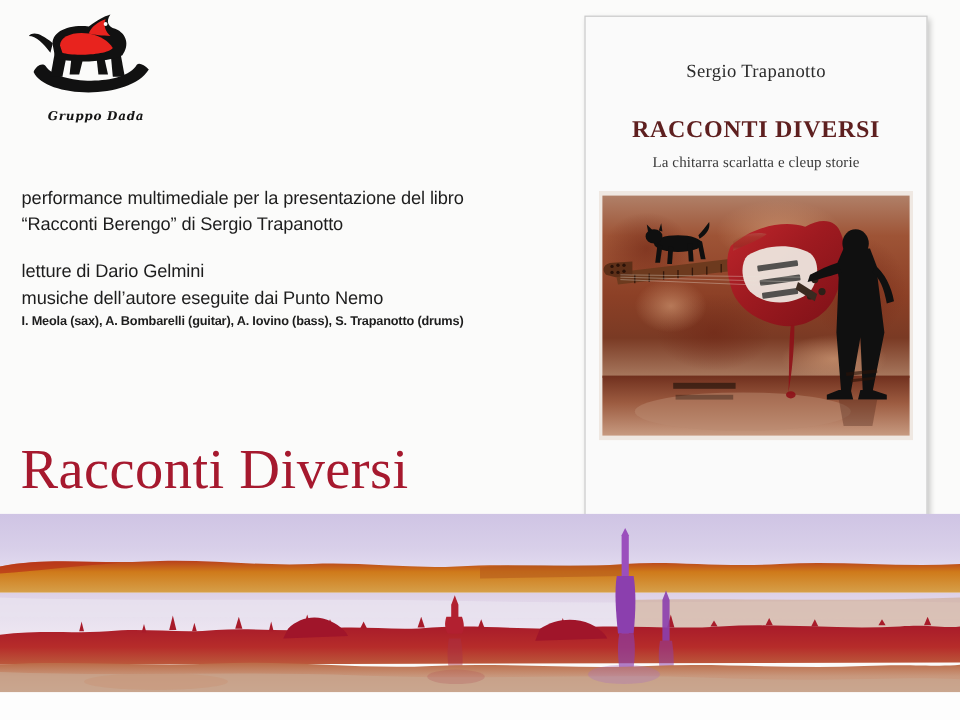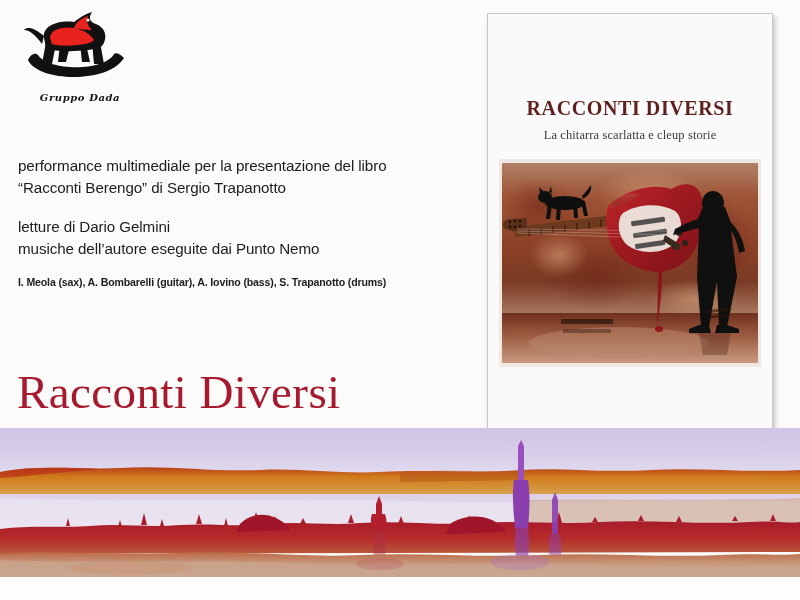--- a/index.html
+++ b/index.html
@@ -67,21 +67,21 @@
   }
   .gap-a { height: 23px; }
   .gap-b { height: 18px; }
   .credit-line {
     font-size: 10.6px;
     line-height: 15px;
     font-weight: bold;
     letter-spacing: -0.15px;
     white-space: nowrap;
     color: #1d1d1d;
-    margin-top: 16px;
+    margin-top: 2px;
   }
 
   
   #big-title {
     position: absolute;
     left: 17px;
     top: 366px;
     font-family: "Liberation Serif", "DejaVu Serif", serif;
     font-size: 47px;
     line-height: 52px;
@@ -219,20 +219,21 @@
     <div class="para">
       <div class="line">letture di Dario Gelmini</div>
       <div class="line">musiche dell’autore eseguite dai Punto Nemo</div>
       <div class="credit-line">I. Meola (sax), A. Bombarelli (guitar), A. Iovino (bass), S. Trapanotto (drums)</div>
     </div>
   </div>
 
   <div id="big-title">Racconti Diversi</div>
 
   <div id="book-cover">
+    <div id="cover-author">Sergio Trapanotto</div>
     <div id="cover-title">RACCONTI DIVERSI</div>
     <div id="cover-subtitle">La chitarra scarlatta e cleup storie</div>
 
     <div id="cover-art">
       <svg width="262" height="208" viewBox="0 0 262 208" xmlns="http://www.w3.org/2000/svg">
         <defs>
           <linearGradient id="wallGrad" x1="0" y1="0" x2="0" y2="1">
             <stop offset="0%" stop-color="#b08068"></stop>
             <stop offset="22%" stop-color="#9e5436"></stop>
             <stop offset="55%" stop-color="#8c4026"></stop>

